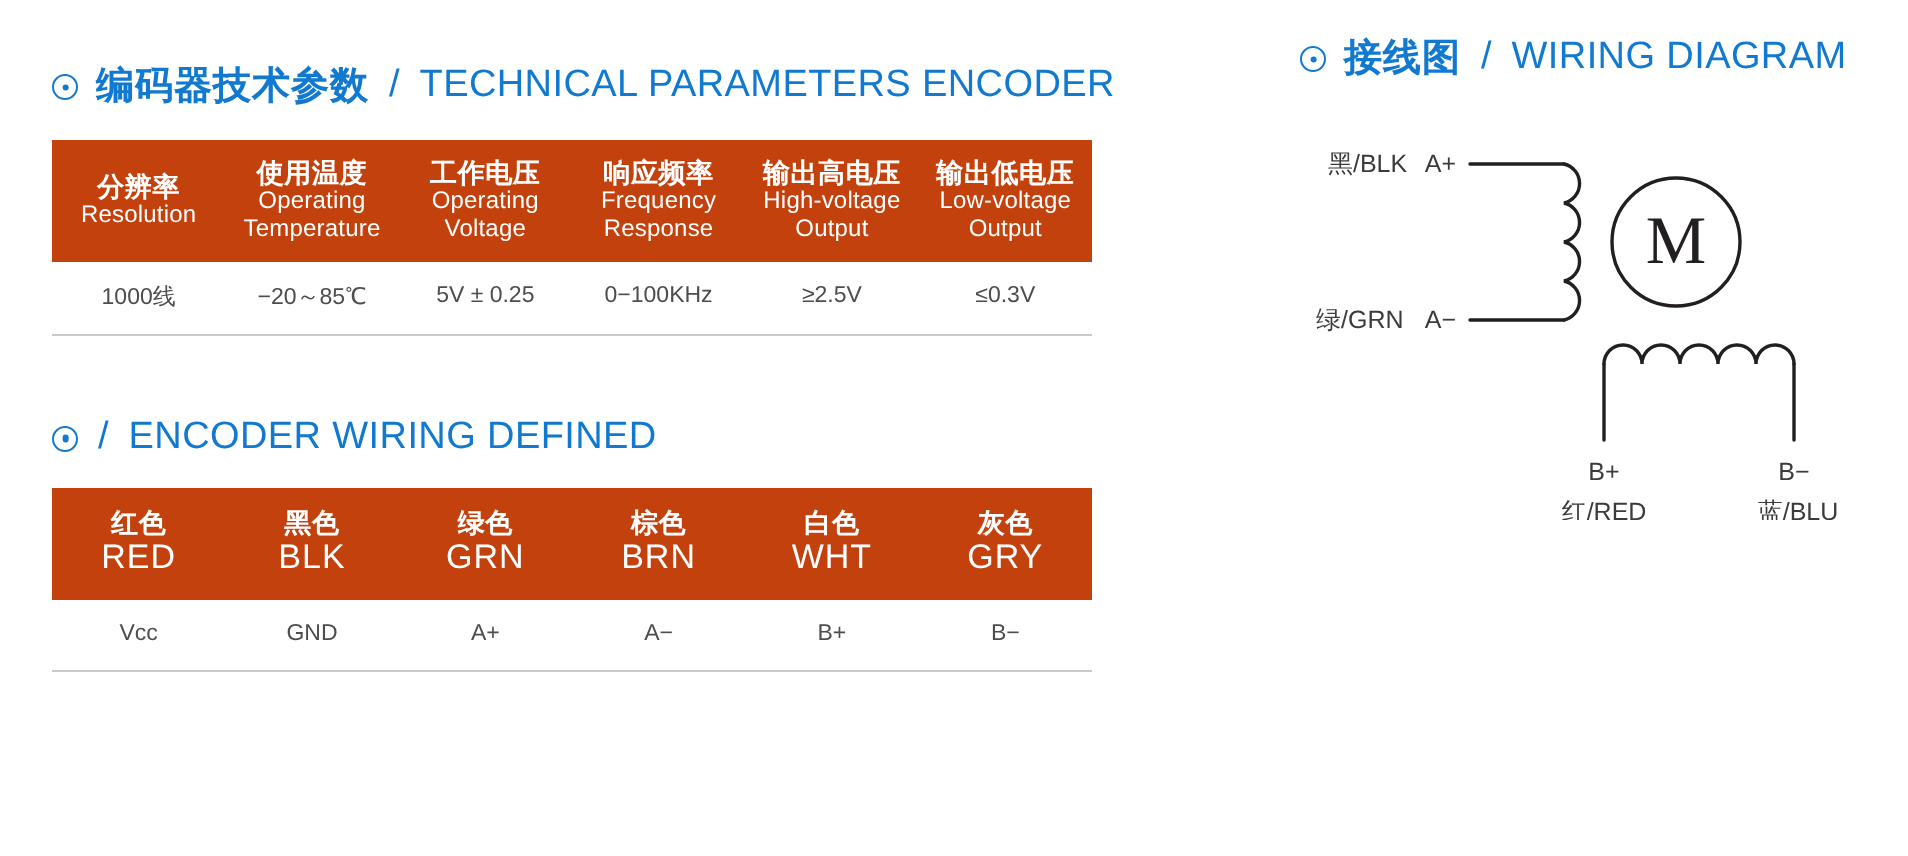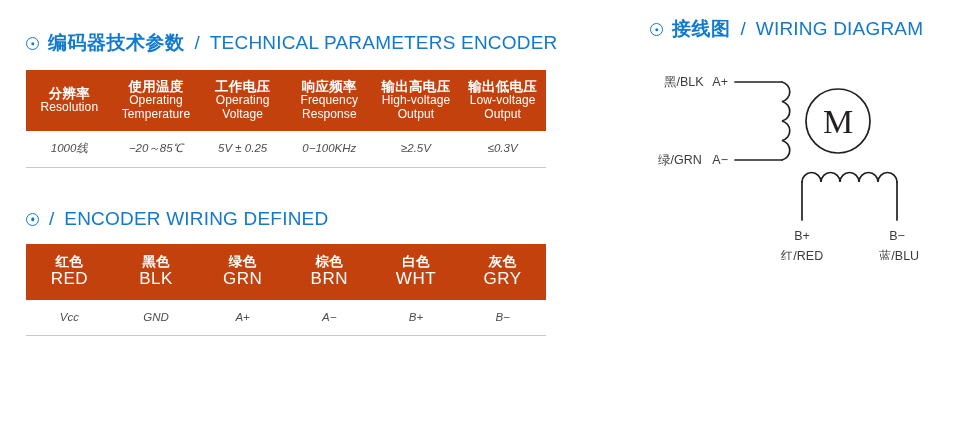--- a/index.html
+++ b/index.html
@@ -106,21 +106,20 @@
     font-weight: normal;
     letter-spacing: 0.1px;
   }
   .spec-table tbody td {
     text-align: center;
     font-size: 11.5px;
     color: #4d4d4d;
     padding: 10px 2px 11px 2px;
     border-bottom: 1.4px solid #c8c9cb;
     background: #ffffff;
-    font-style: italic;
   }
 
   
   .wire-table thead th { padding: 10px 2px 12px 2px; margin-top: 36px; }
   .wire-table .th-cn { font-size: 13.5px; }
   .wire-table .th-en { font-size: 17px; letter-spacing: 0.5px; }
   .wire-table tbody td { font-size: 11.5px; padding: 11px 2px 12px 2px; }
 
   .section-gap { height: 40px; }
 

